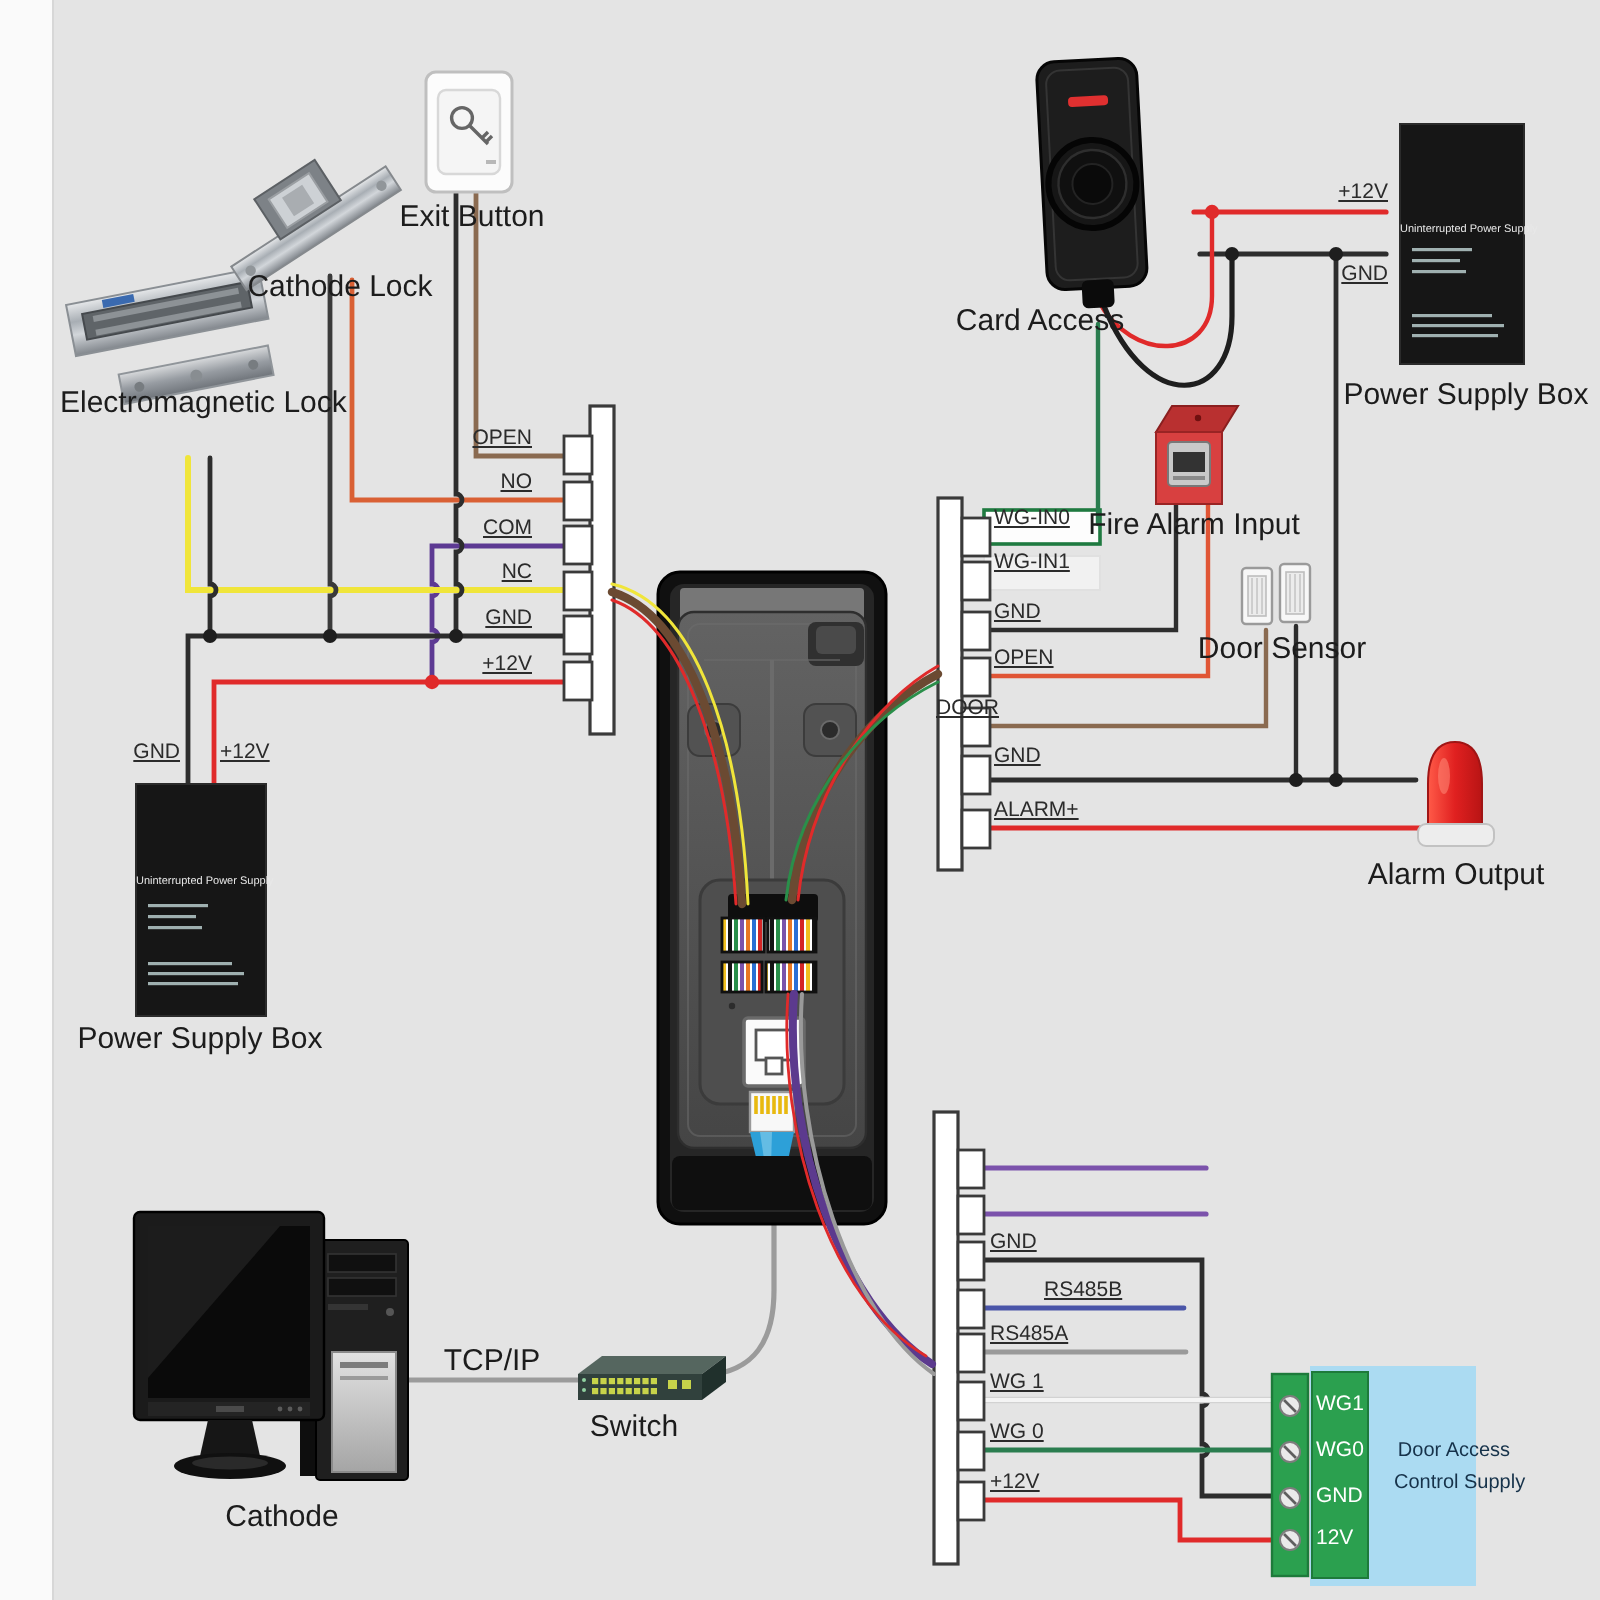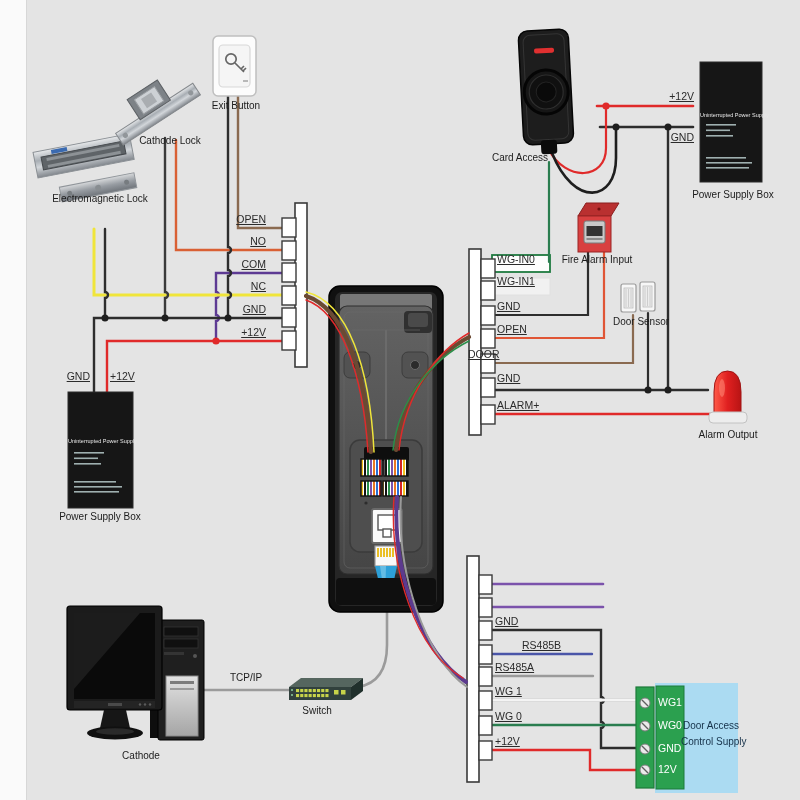--- a/index.html
+++ b/index.html
@@ -1,24 +1,24 @@
 <!DOCTYPE html>
 <html><head>
 <meta charset="utf-8">
 <style>
   html,body{margin:0;padding:0;background:#e4e4e4;}
   #stage{position:relative;width:800px;height:800px;background:#e4e4e4;overflow:hidden;
          font-family:"Liberation Sans",sans-serif;}
   #wiring{position:absolute;left:0;top:0;}
   .lbl{position:absolute;font-size:10.5px;color:#2b2b2b;white-space:nowrap;text-decoration:underline;}
   .lbl.r{text-align:right;}
-  .cap{position:absolute;font-size:10px;color:#1c1c1c;width:140px;text-align:center;white-space:nowrap;}
+  .cap{position:absolute;font-size:15px;color:#1c1c1c;width:140px;text-align:center;white-space:nowrap;}
   .psu-title{position:absolute;font-size:5.5px;color:#e8e8e8;text-align:center;white-space:nowrap;}
   .board-term{position:absolute;font-size:10.5px;color:#ffffff;white-space:nowrap;}
-  .board-name{position:absolute;font-size:10px;color:#16324a;width:60px;text-align:center;white-space:nowrap;}
+  .board-name{position:absolute;font-size:10px;color:#16324a;width:60px;text-align:center;white-space:nowrap;margin-left:16px;}
 </style>
 </head>
 <body>
 
 <div id="stage">
 
 <svg id="wiring" width="800" height="800" viewBox="0 0 800 800">
   <defs>
     <linearGradient id="steelGrad" x1="0" y1="0" x2="0" y2="1">
       <stop offset="0" stop-color="#e6e8ea"></stop>

